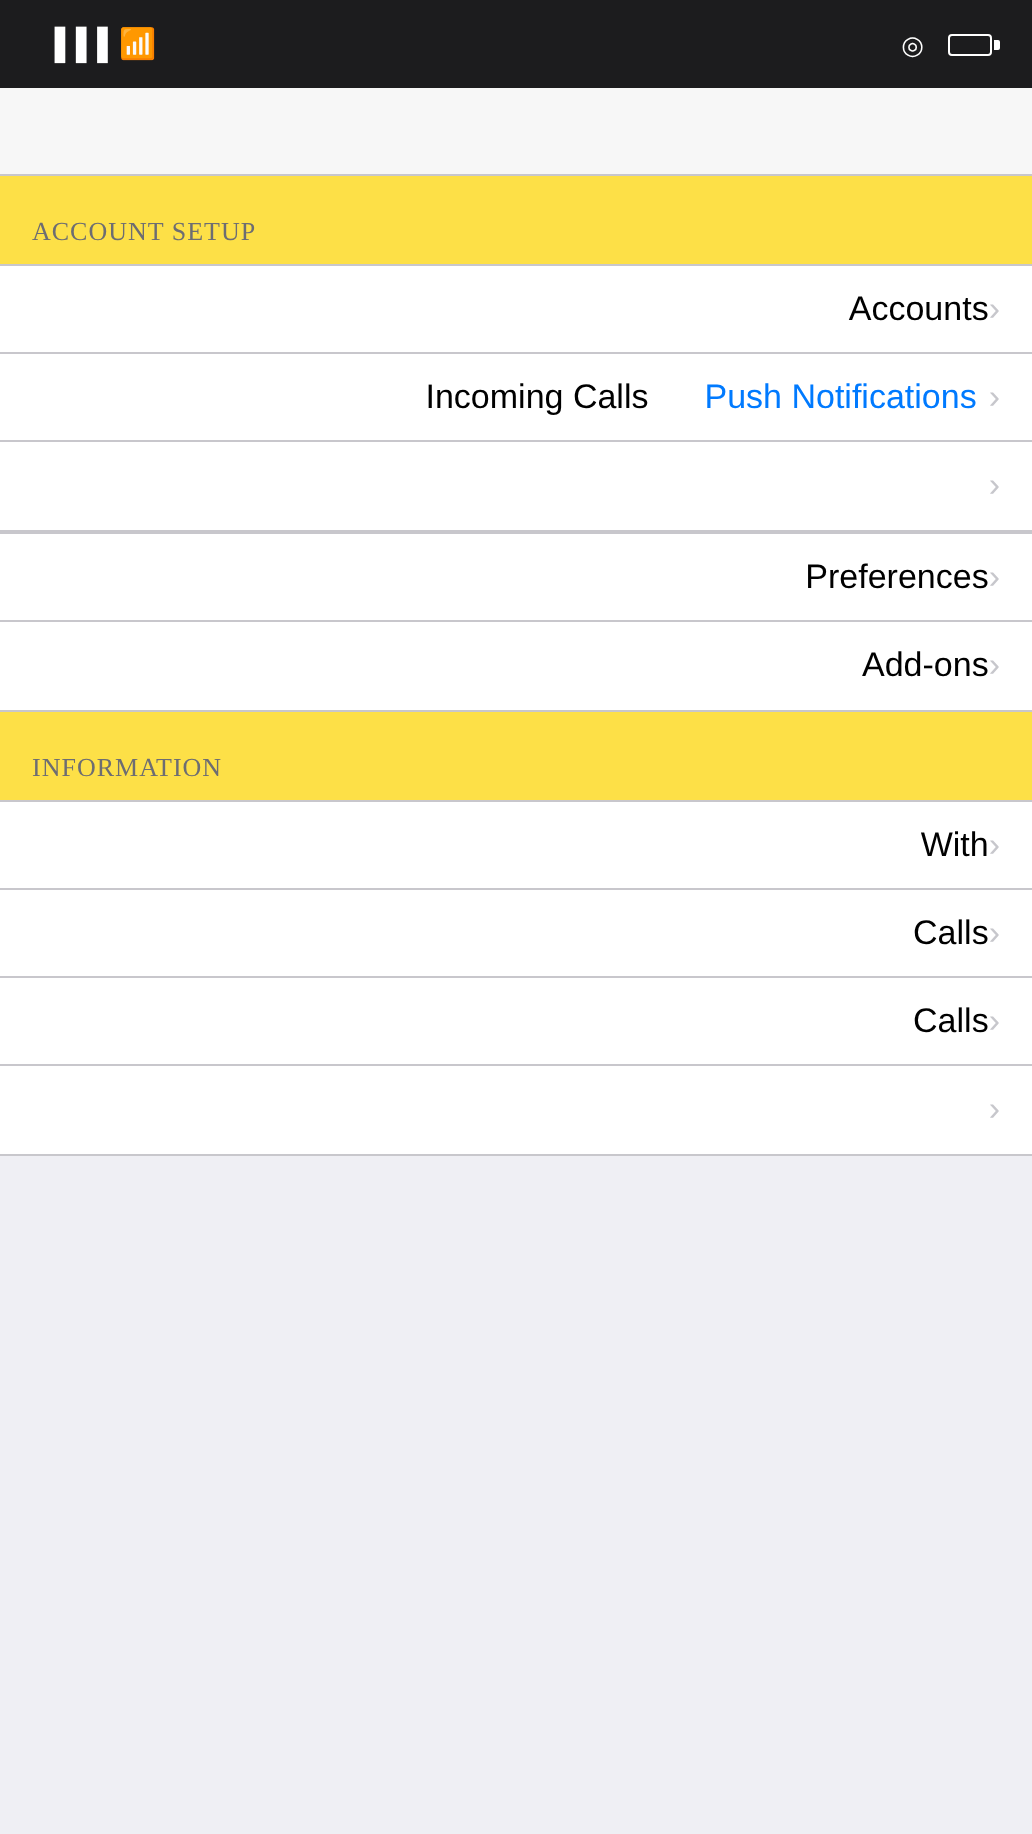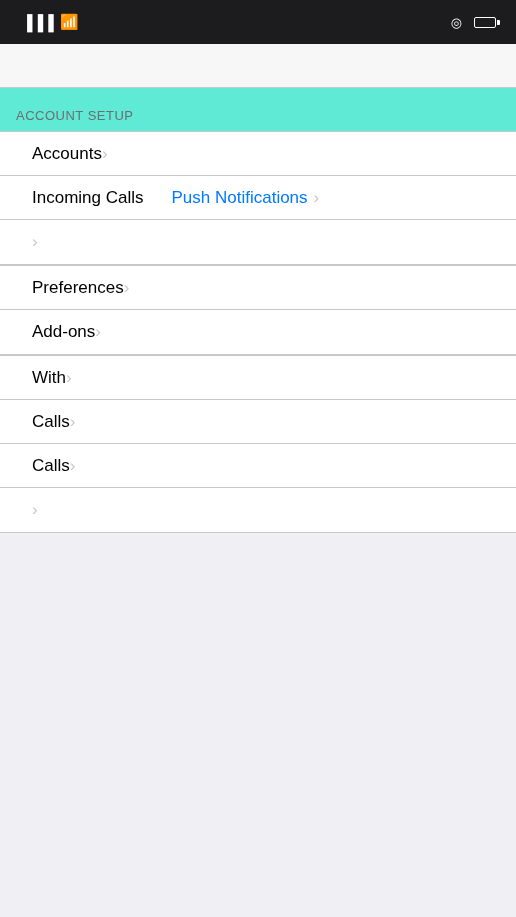--- a/index.html
+++ b/index.html
@@ -90,34 +90,35 @@
       cursor: pointer;
     }
 
     
     .section-header {
       padding: 20px 16px 8px 16px;
       font-size: 13px;
       color: #6d6d72;
       text-transform: uppercase;
       letter-spacing: 0.5px;
-      background: #5eead4;
+      background: #fde047;
+      font-family: Liberation Serif, serif;
     }
 
     
     .settings-group {
       background: white;
       border-top: 1px solid #c8c7cc;
       border-bottom: 1px solid #c8c7cc;
     }
     .settings-item {
       display: flex;
       align-items: center;
-      justify-content: flex-start;
-      padding: 0 32px;
+      justify-content: flex-end;
+      padding: 0 16px;
       min-height: 44px;
       border-bottom: 1px solid #c8c7cc;
       background: white;
       cursor: pointer;
     }
     .settings-item:last-child {
       border-bottom: none;
     }
     .settings-item-left {
       font-size: 17px;
@@ -193,20 +194,21 @@
           <span class="chevron">›</span>
         </div>
       </div>
       <div class="settings-item">
         <span class="settings-item-left">Add-ons</span>
         <div class="settings-item-right">
           <span class="chevron">›</span>
         </div>
       </div>
     </div>
+    <div class="section-header">INFORMATION</div>
     <div class="settings-group">
       <div class="settings-item">
         <span class="settings-item-left">With</span>
         <div class="settings-item-right">
           <span class="chevron">›</span>
         </div>
       </div>
       <div class="settings-item">
         <span class="settings-item-left">Calls</span>
         <div class="settings-item-right">

